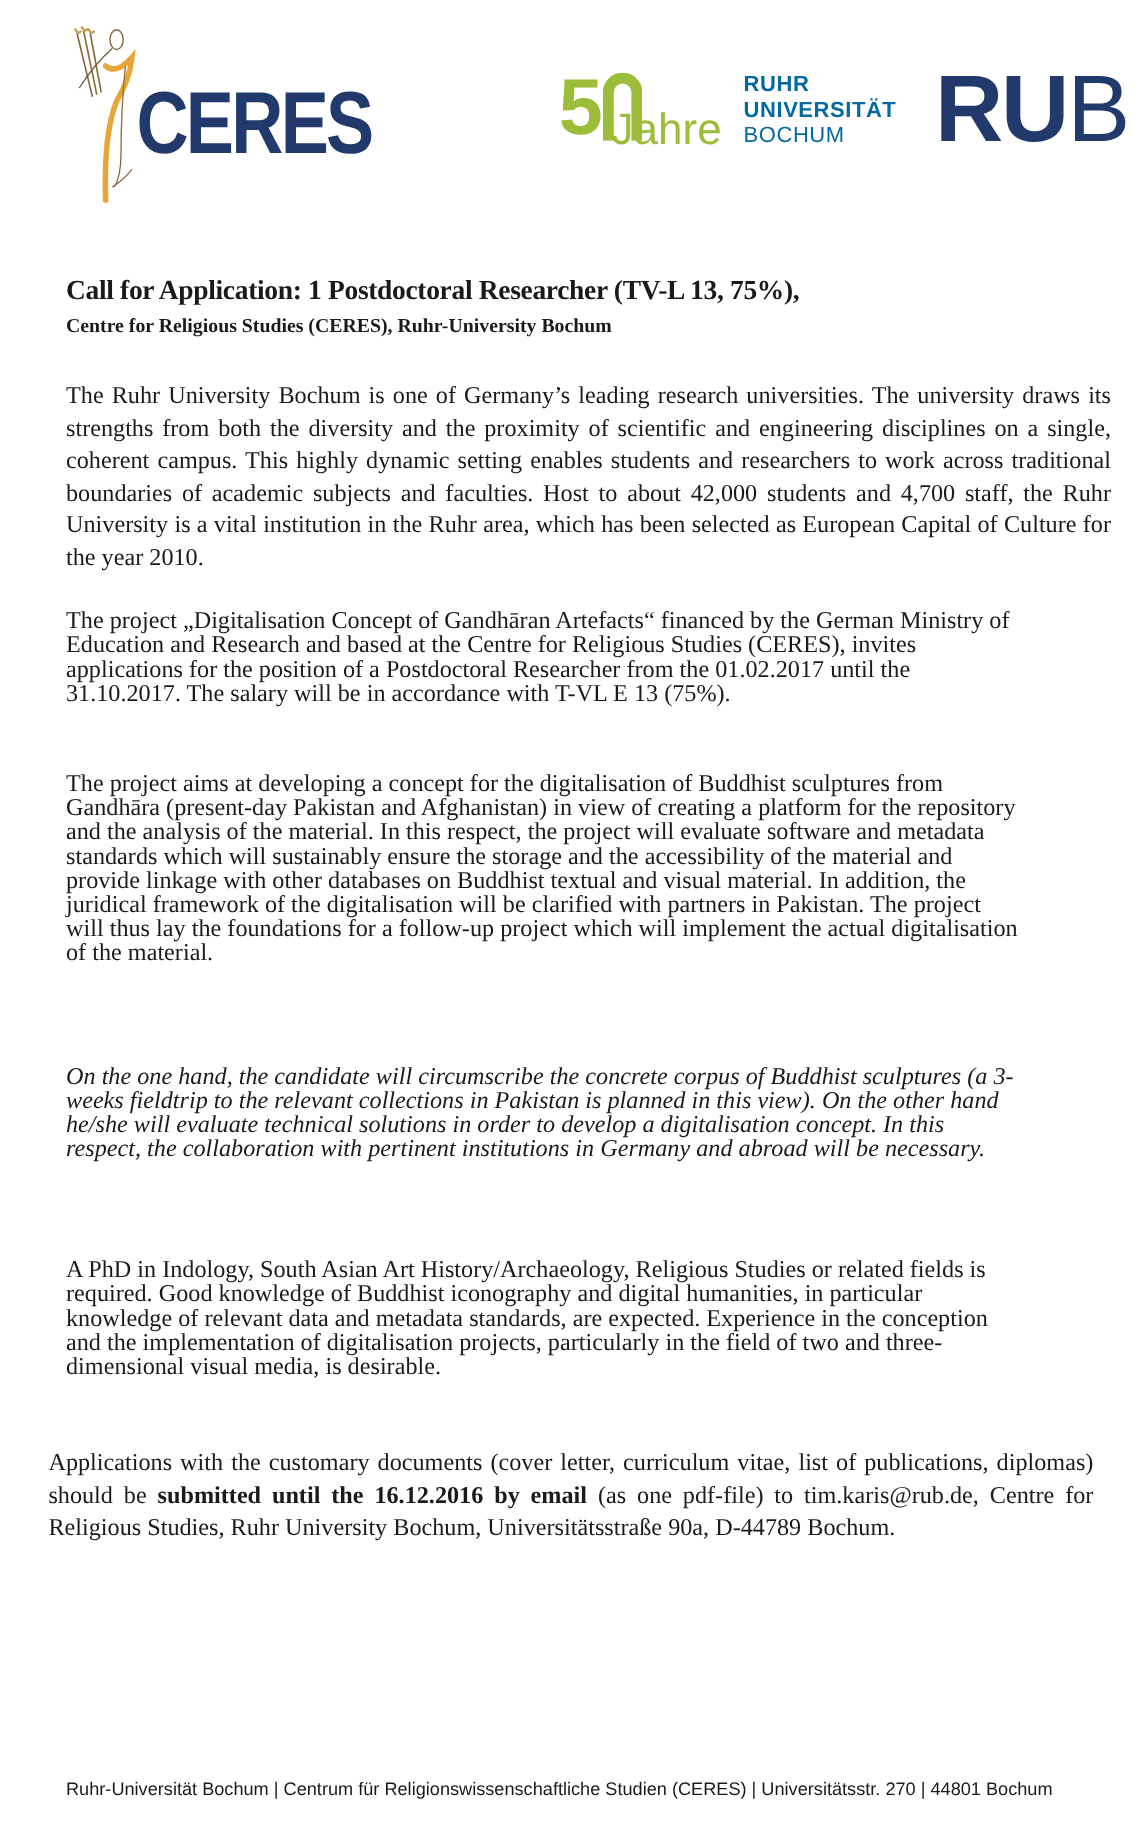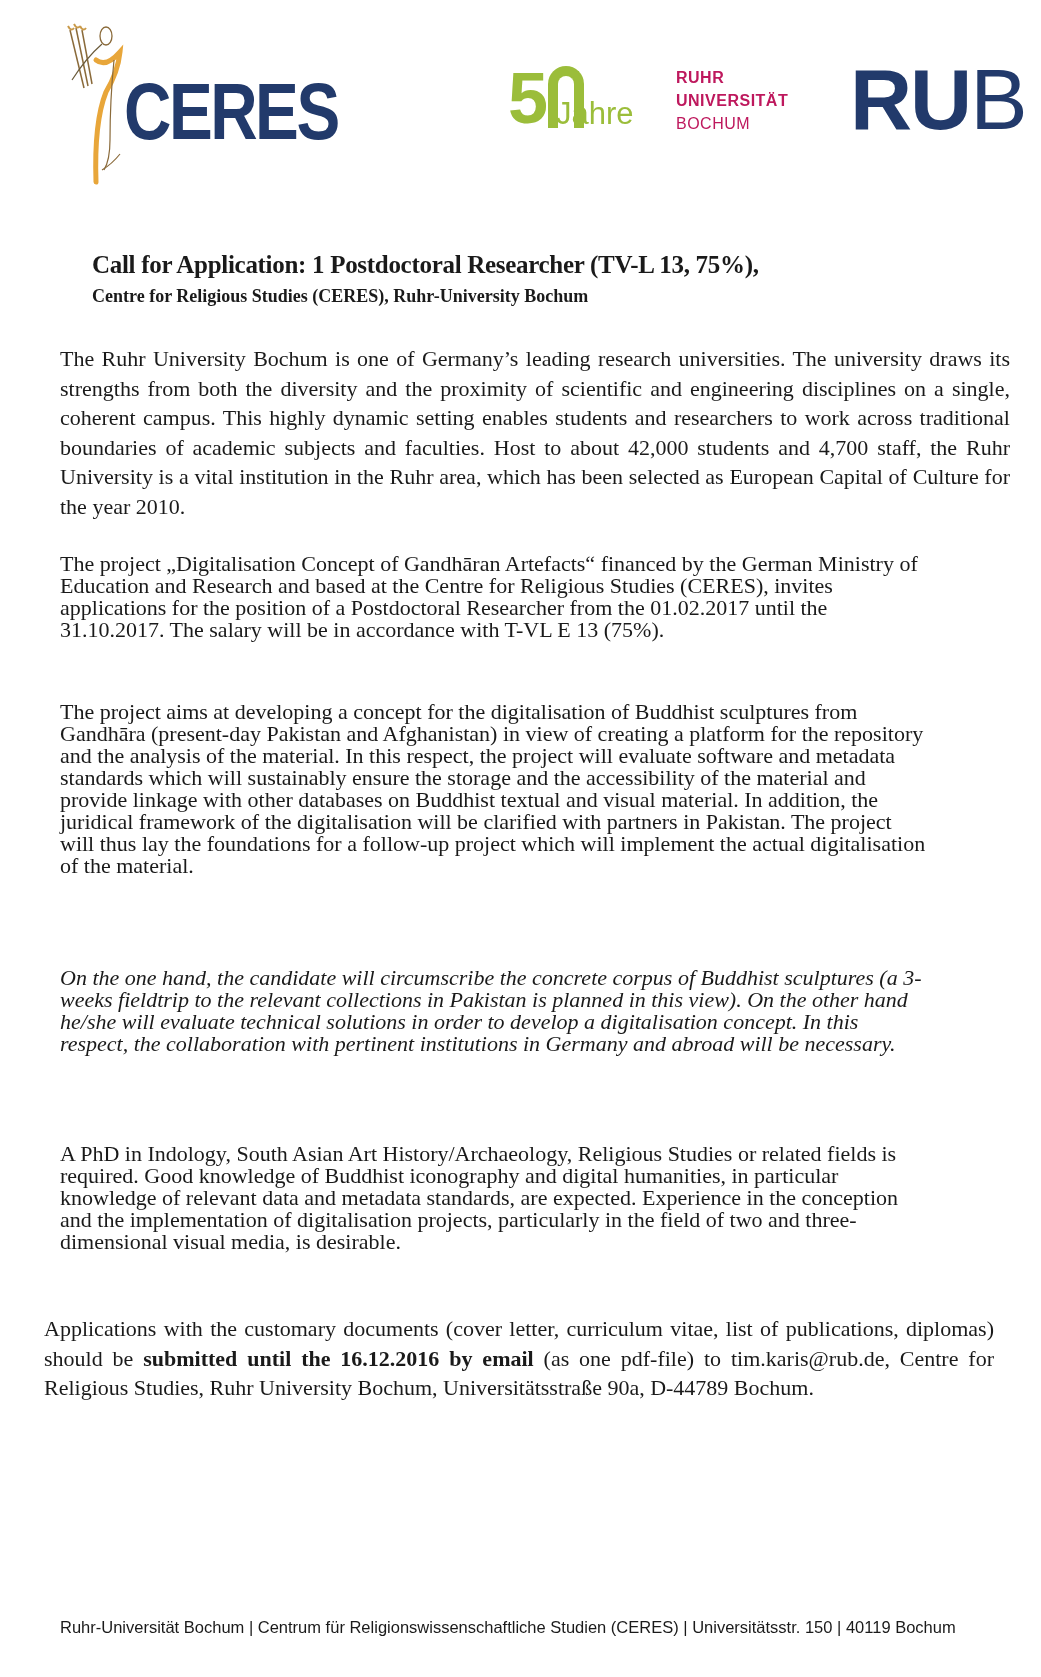--- a/index.html
+++ b/index.html
@@ -32,42 +32,42 @@
       font-weight: bold; font-size: 72px; color: #9bbd3a; line-height: 1;
     }
     .jahre-zero {
       position: absolute; left: 40px; top: 4px; width: 36px; height: 62px;
       border: 10px solid #9bbd3a; border-bottom: none; border-right-width: 10px;
       border-radius: 22px 22px 0 0; box-sizing: border-box;
     }
     .jahre-text {
       position: absolute; left: 48px; top: 36px;
       font-family: "Liberation Sans", "DejaVu Sans", sans-serif;
-      font-size: 31px; color: #9bbd3a; line-height: 1;
+      font-size: 40px; color: #9bbd3a; line-height: 1;
     }
 
     
     .rub-wordmark {
       position: absolute; left: 676px; top: 66px;
       font-family: "Liberation Sans", "DejaVu Sans", sans-serif;
-      color: #be185d; font-size: 16px; line-height: 23px; letter-spacing: 0.5px;
+      color: #0369a1; font-size: 20px; line-height: 23px; letter-spacing: 0.5px;
     }
     .rub-wordmark .bold { font-weight: bold; }
 
     
     .rub-logo {
       position: absolute; left: 850px; top: 56px;
       font-family: "Liberation Sans", "DejaVu Sans", sans-serif;
       color: #223a6b; font-size: 86px; line-height: 1; letter-spacing: -2px;
     }
     .rub-logo .ru { font-weight: bold; margin-top: 48px; }
     .rub-logo .b { font-weight: normal; }
 
     
-    .content { position: absolute; left: 60px; top: 250px; width: 950px; margin-left: 32px; }
+    .content { position: absolute; left: 60px; top: 250px; width: 950px; }
     .title {
       font-size: 25px; font-weight: bold; margin: 0; line-height: 30px;
       letter-spacing: -0.3px;
     }
     .subtitle {
       font-size: 18px; font-weight: bold; margin: 4px 0 0 0; line-height: 24px;
     }
     p { margin: 0; font-size: 22px; }
     .para-justify { text-align: justify; line-height: 29.6px; }
     .para-left { line-height: 22px; }
@@ -127,13 +127,13 @@
   <h2 class="subtitle">Centre for Religious Studies (CERES), Ruhr-University Bochum</h2>
 </div>
 
 <p id="p1" class="para-justify">The Ruhr University Bochum is one of Germany’s leading research universities. The university draws its strengths from both the diversity and the proximity of scientific and engineering disciplines on a single, coherent campus. This highly dynamic setting enables students and researchers to work across traditional boundaries of academic subjects and faculties. Host to about 42,000 students and 4,700 staff, the Ruhr University is a vital institution in the Ruhr area, which has been selected as European Capital of Culture for the year 2010.</p>
 <p id="p2" class="para-left">The project „Digitalisation Concept of Gandhāran Artefacts“ financed by the German Ministry of Education and Research and based at the Centre for Religious Studies (CERES), invites applications for the position of a Postdoctoral Researcher from the 01.02.2017 until the 31.10.2017. The salary will be in accordance with T-VL E 13 (75%).</p>
 <p id="p3" class="para-left">The project aims at developing a concept for the digitalisation of Buddhist sculptures from Gandhāra (present-day Pakistan and Afghanistan) in view of creating a platform for the repository and the analysis of the material. In this respect, the project will evaluate software and metadata standards which will sustainably ensure the storage and the accessibility of the material and provide linkage with other databases on Buddhist textual and visual material. In addition, the juridical framework of the digitalisation will be clarified with partners in Pakistan. The project will thus lay the foundations for a follow-up project which will implement the actual digitalisation of the material.</p>
 <p id="p4" class="para-left">On the one hand, the candidate will circumscribe the concrete corpus of Buddhist sculptures (a 3-weeks fieldtrip to the relevant collections in Pakistan is planned in this view). On the other hand he/she will evaluate technical solutions in order to develop a digitalisation concept. In this respect, the collaboration with pertinent institutions in Germany and abroad will be necessary.</p>
 <p id="p5" class="para-left">A PhD in Indology, South Asian Art History/Archaeology, Religious Studies or related fields is required. Good knowledge of Buddhist iconography and digital humanities, in particular knowledge of relevant data and metadata standards, are expected. Experience in the conception and the implementation of digitalisation projects, particularly in the field of two and three-dimensional visual media, is desirable.</p>
 <p id="p6" class="para-justify"><span>Applications with the customary documents (cover letter, curriculum vitae, list of publications, diplomas) should be </span><span class="b">submitted until the 16.12.2016 by email</span><span> (as one pdf-file) to </span><span>tim.karis@rub.de</span><span>, Centre for Religious Studies, Ruhr University Bochum, Universitätsstraße 90a, D-44789 Bochum.</span></p>
 
-<div class="footer">Ruhr-Universität Bochum | Centrum für Religionswissenschaftliche Studien (CERES) | Universitätsstr. 150 | 40119 Bochum</div>
+<div class="footer">Ruhr-Universität Bochum | Centrum für Religionswissenschaftliche Studien (CERES) | Universitätsstr. 270 | 44801 Bochum</div>
 
 </body></html>

